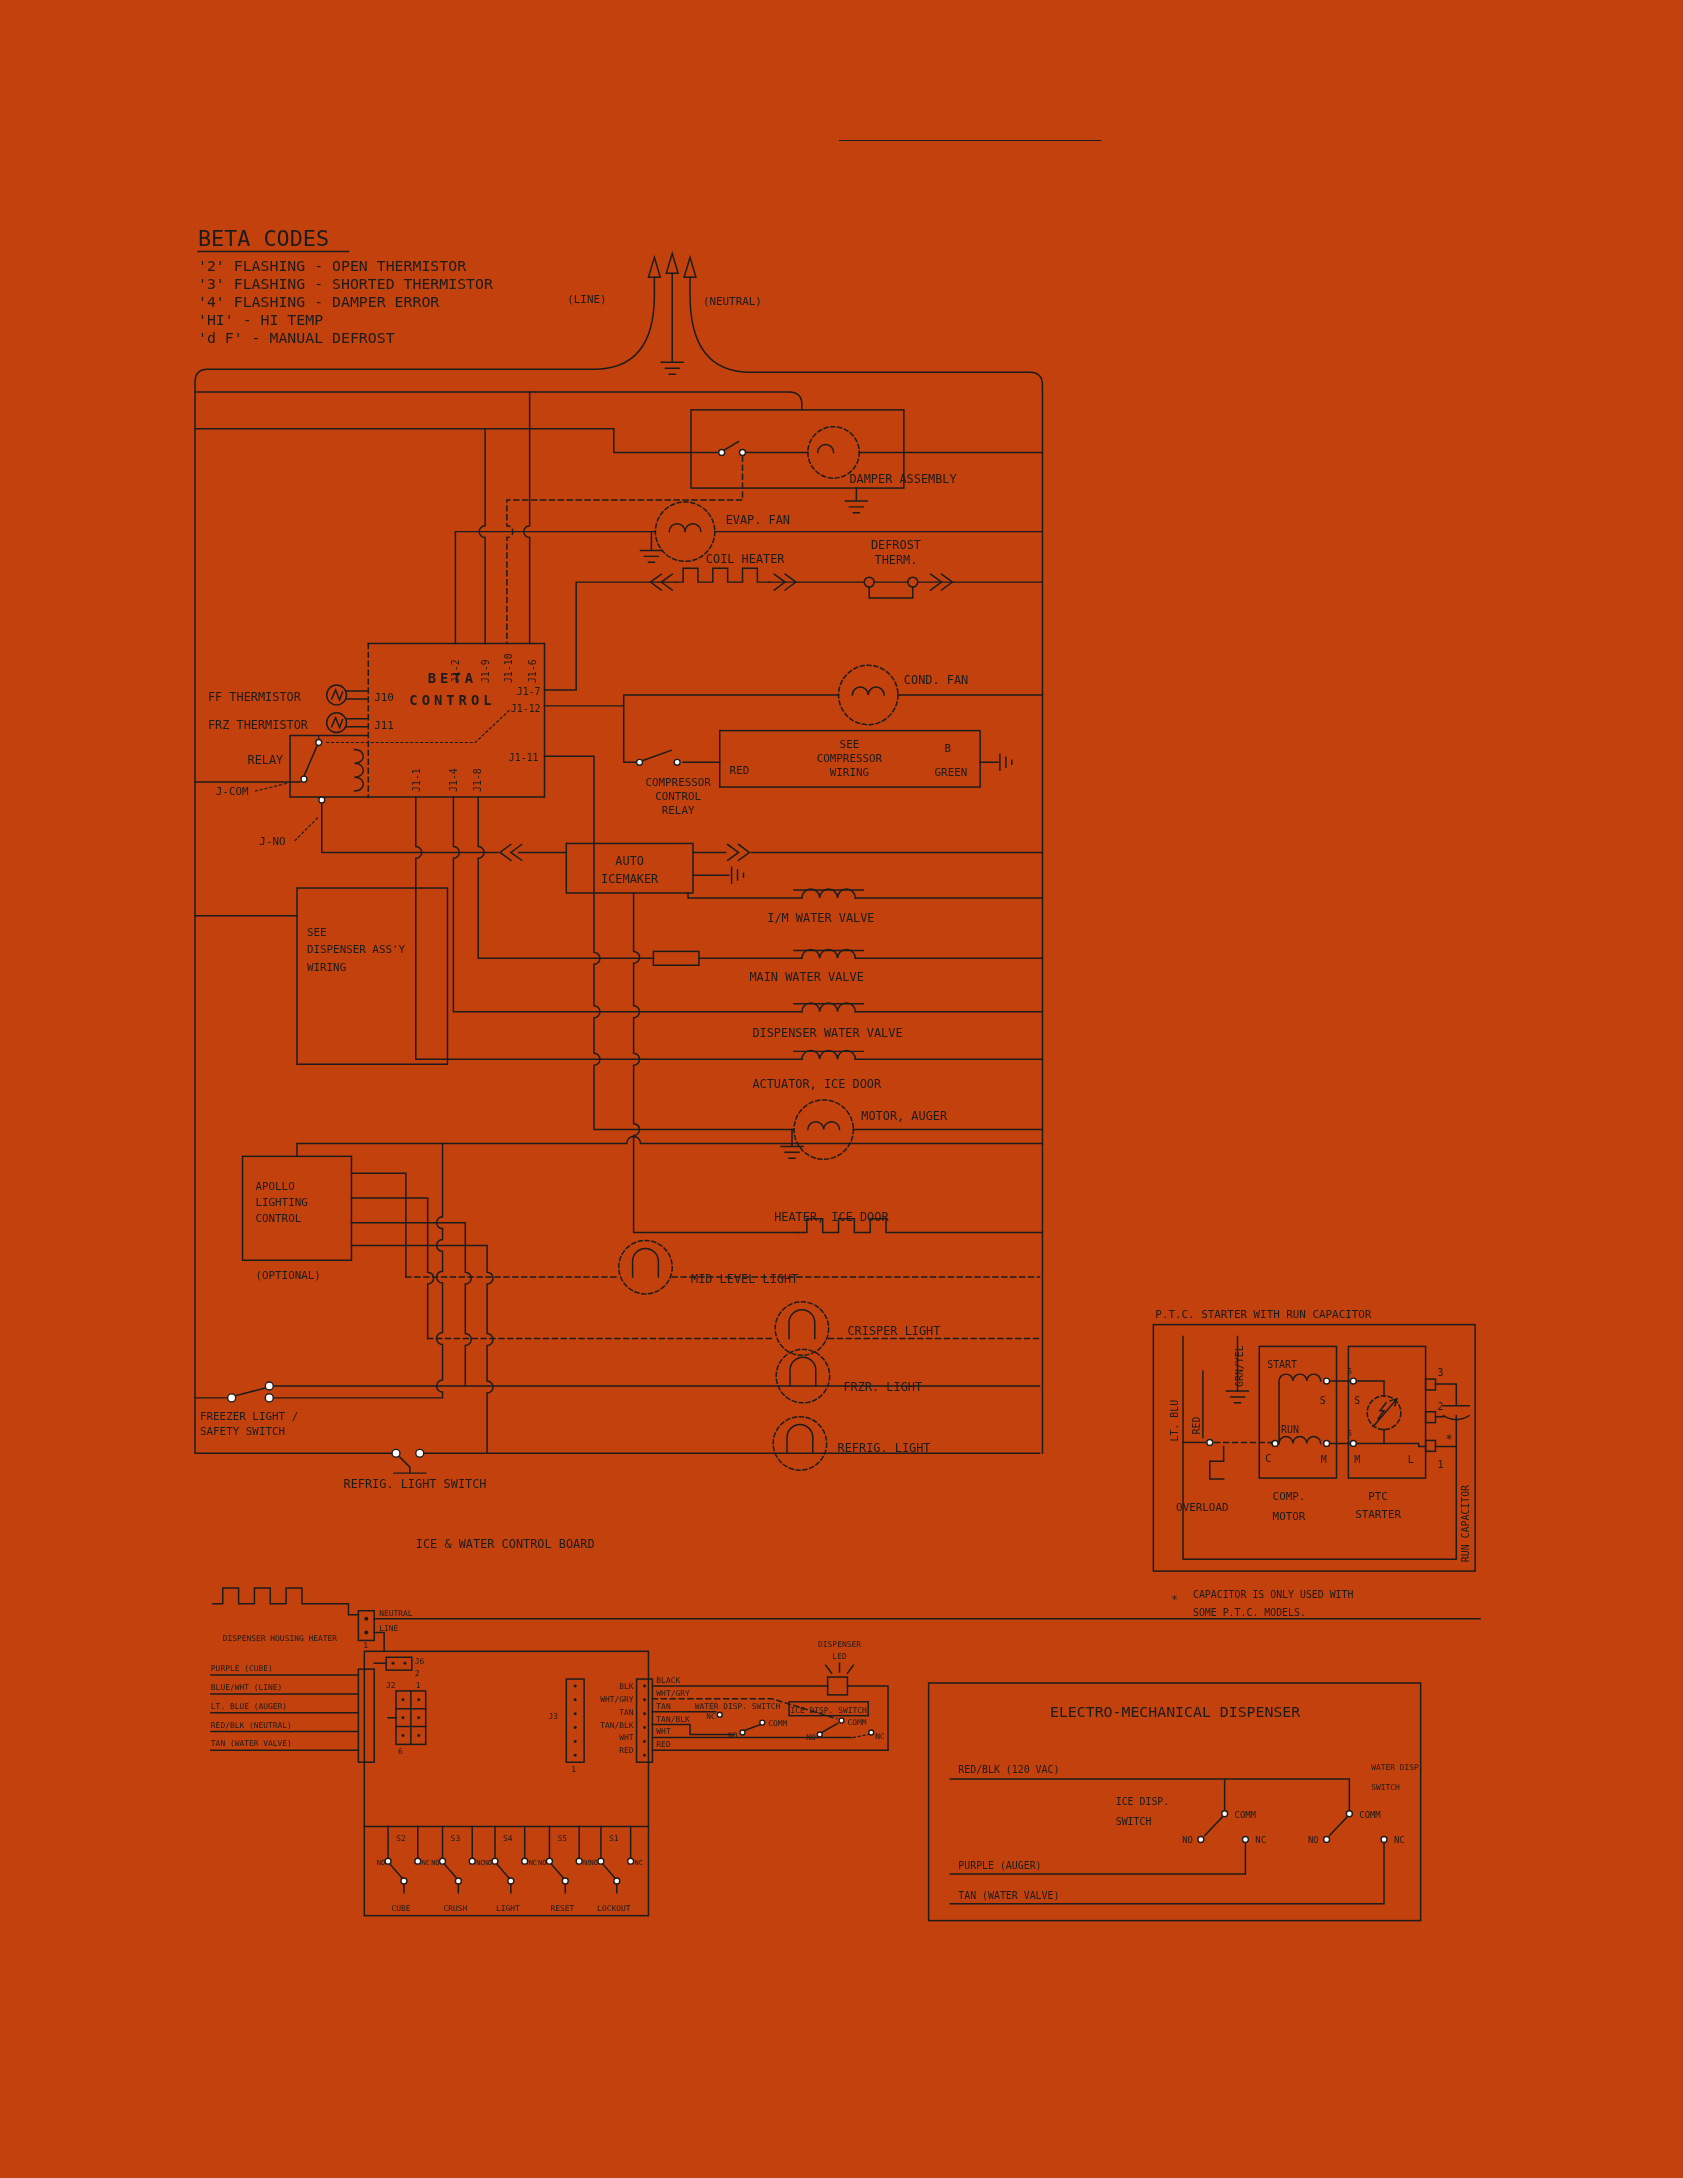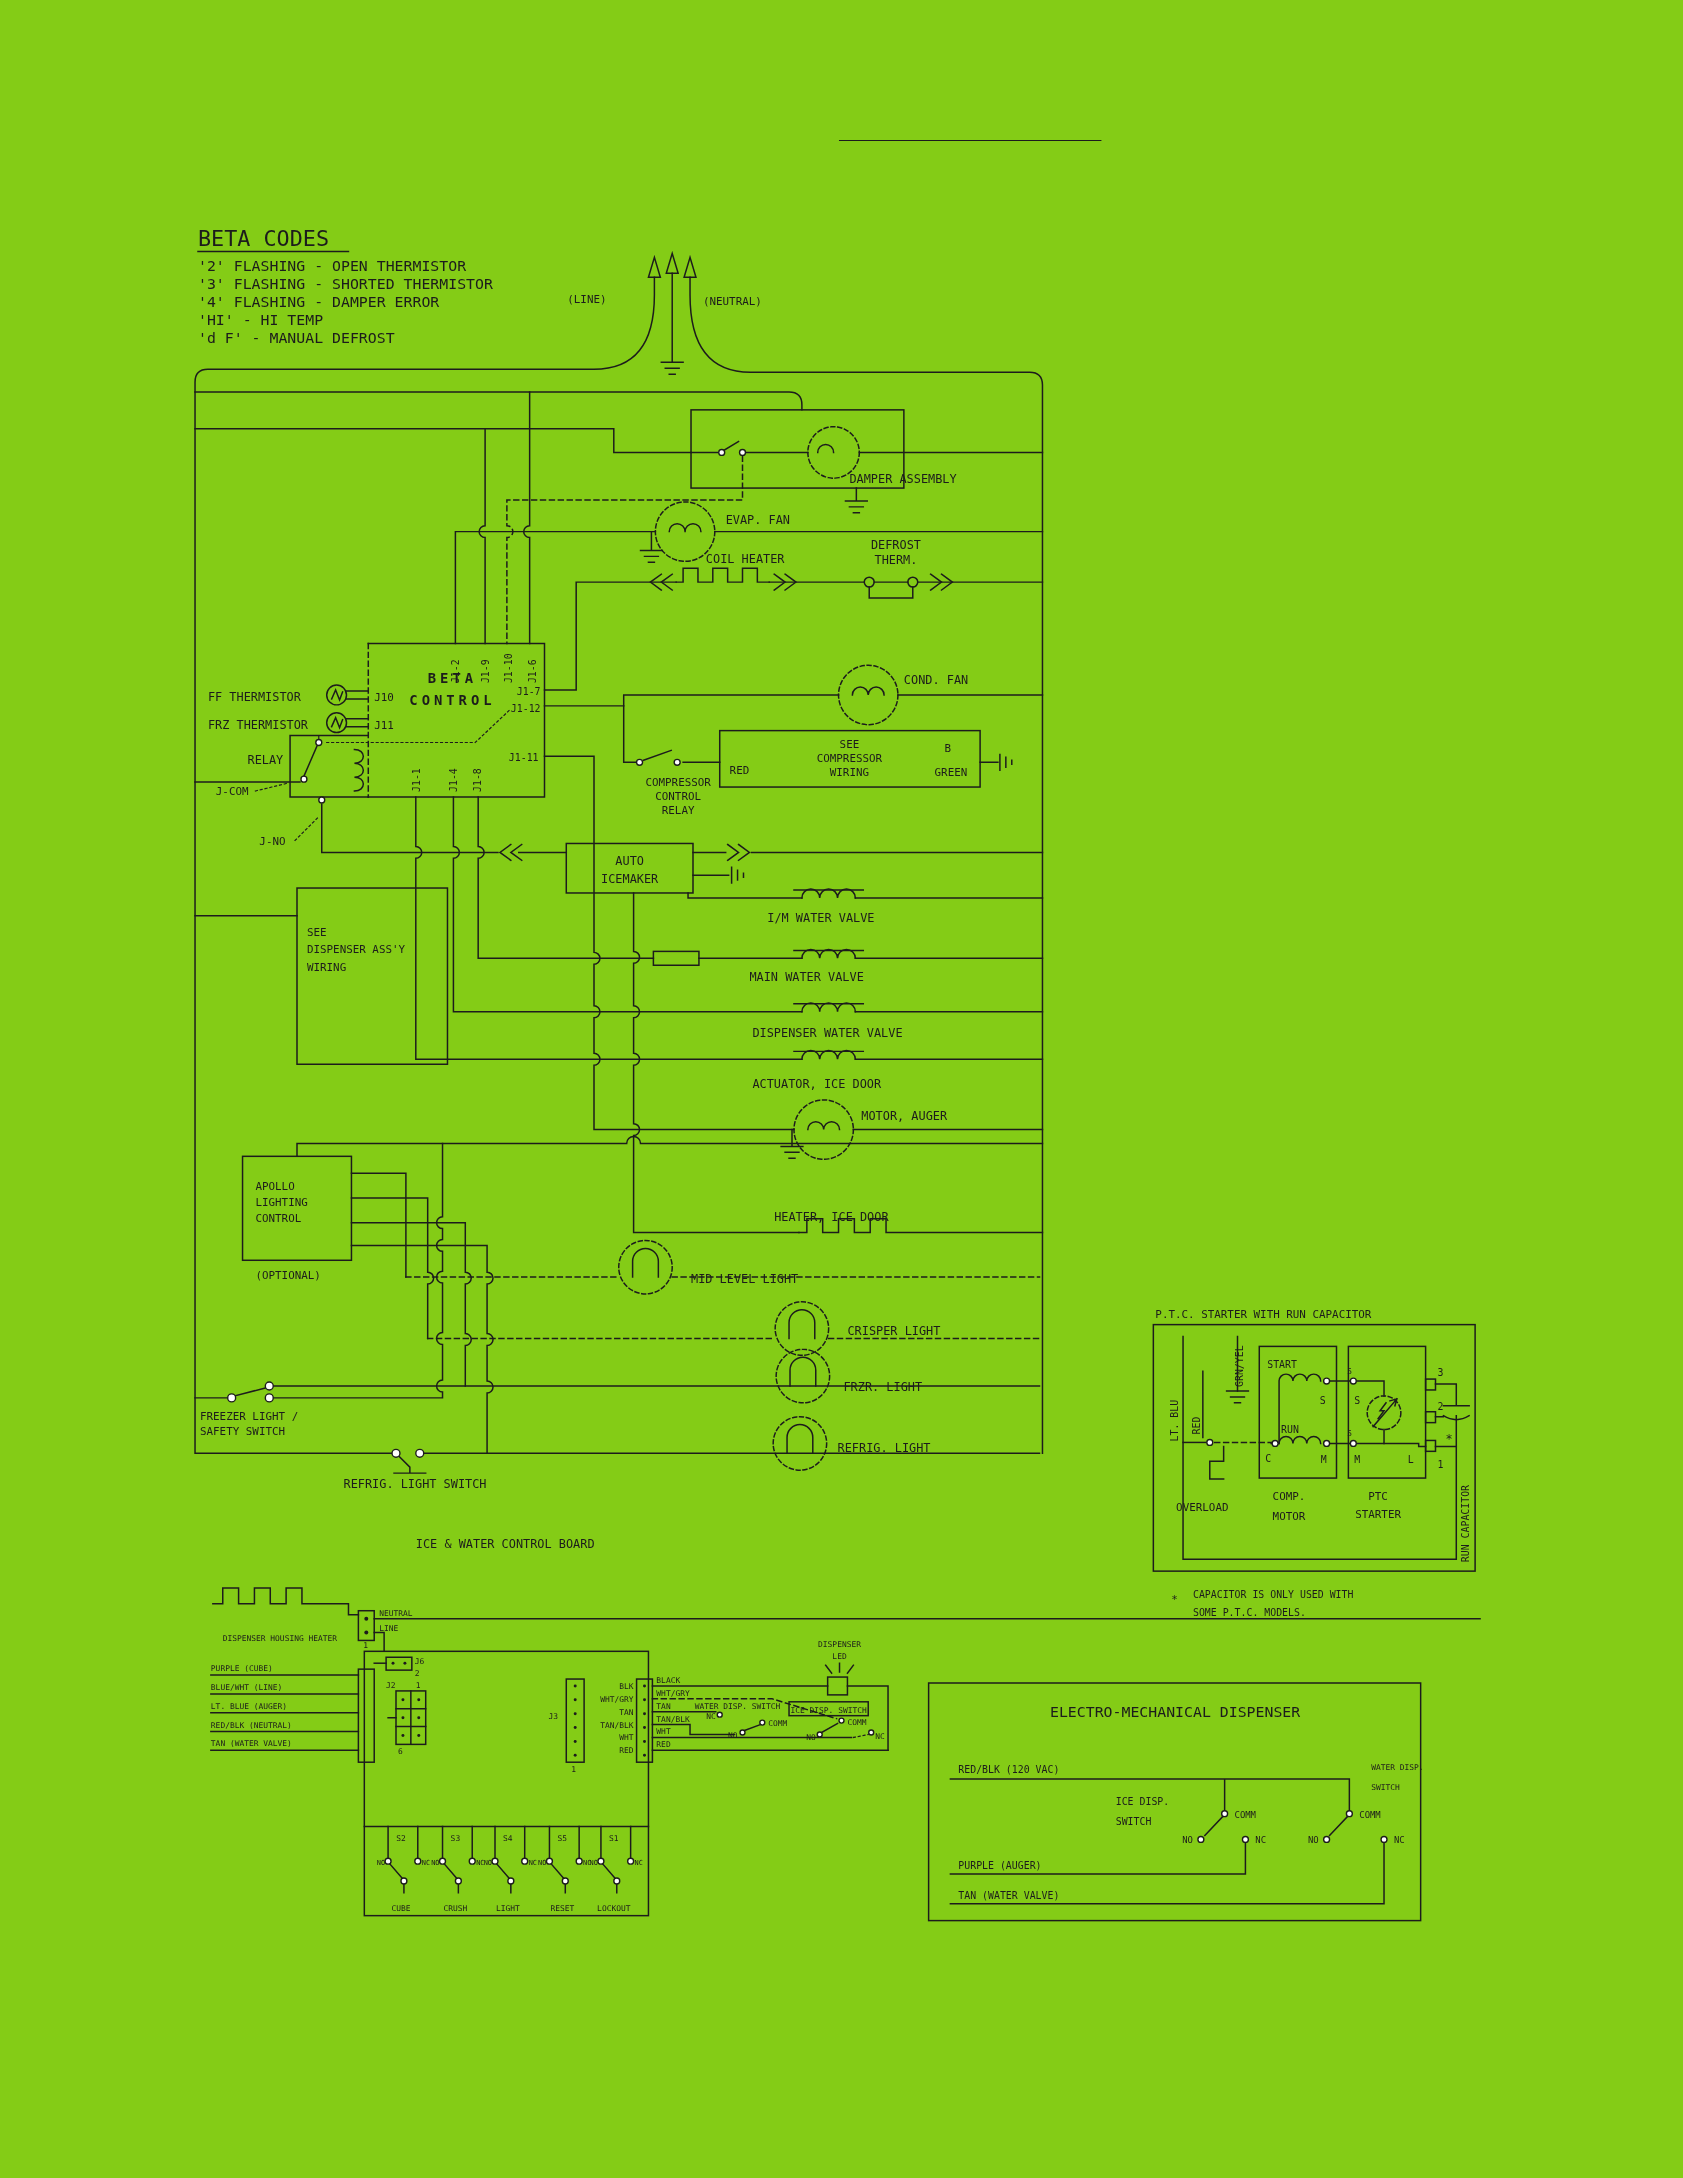--- a/index.html
+++ b/index.html
@@ -1,16 +1,16 @@
 <!DOCTYPE html>
 <html><head>
 <meta charset="utf-8">
 <style>
   html,body{margin:0;padding:0;background:#fff;}
-  #page{position:relative;width:1683px;height:2178px;background:#84cc16;overflow:hidden;}
+  #page{position:relative;width:1683px;height:2178px;background:#c2410c;overflow:hidden;}
   svg{position:absolute;top:0;left:0;}
   .w{stroke:#1c1c1c;fill:none;stroke-width:1.5;stroke-linecap:square;stroke-linejoin:miter;}
   .thin{stroke-width:1.1;}
   .dash{stroke-dasharray:5 4;}
   .dot{stroke-dasharray:2 3;stroke-width:1.2;}
   .dc{stroke-dasharray:4 3;}
   .cd{fill:#ffffff;stroke:#1c1c1c;stroke-width:1.4;}
   .pin{fill:#1c1c1c;stroke:none;}
   text{font-family:"DejaVu Sans Mono","Liberation Mono",monospace;fill:#1c1c1c;}
   .f7{font-size:7px;} .f8{font-size:8px;} .f9{font-size:9px;} .f10{font-size:10px;}

